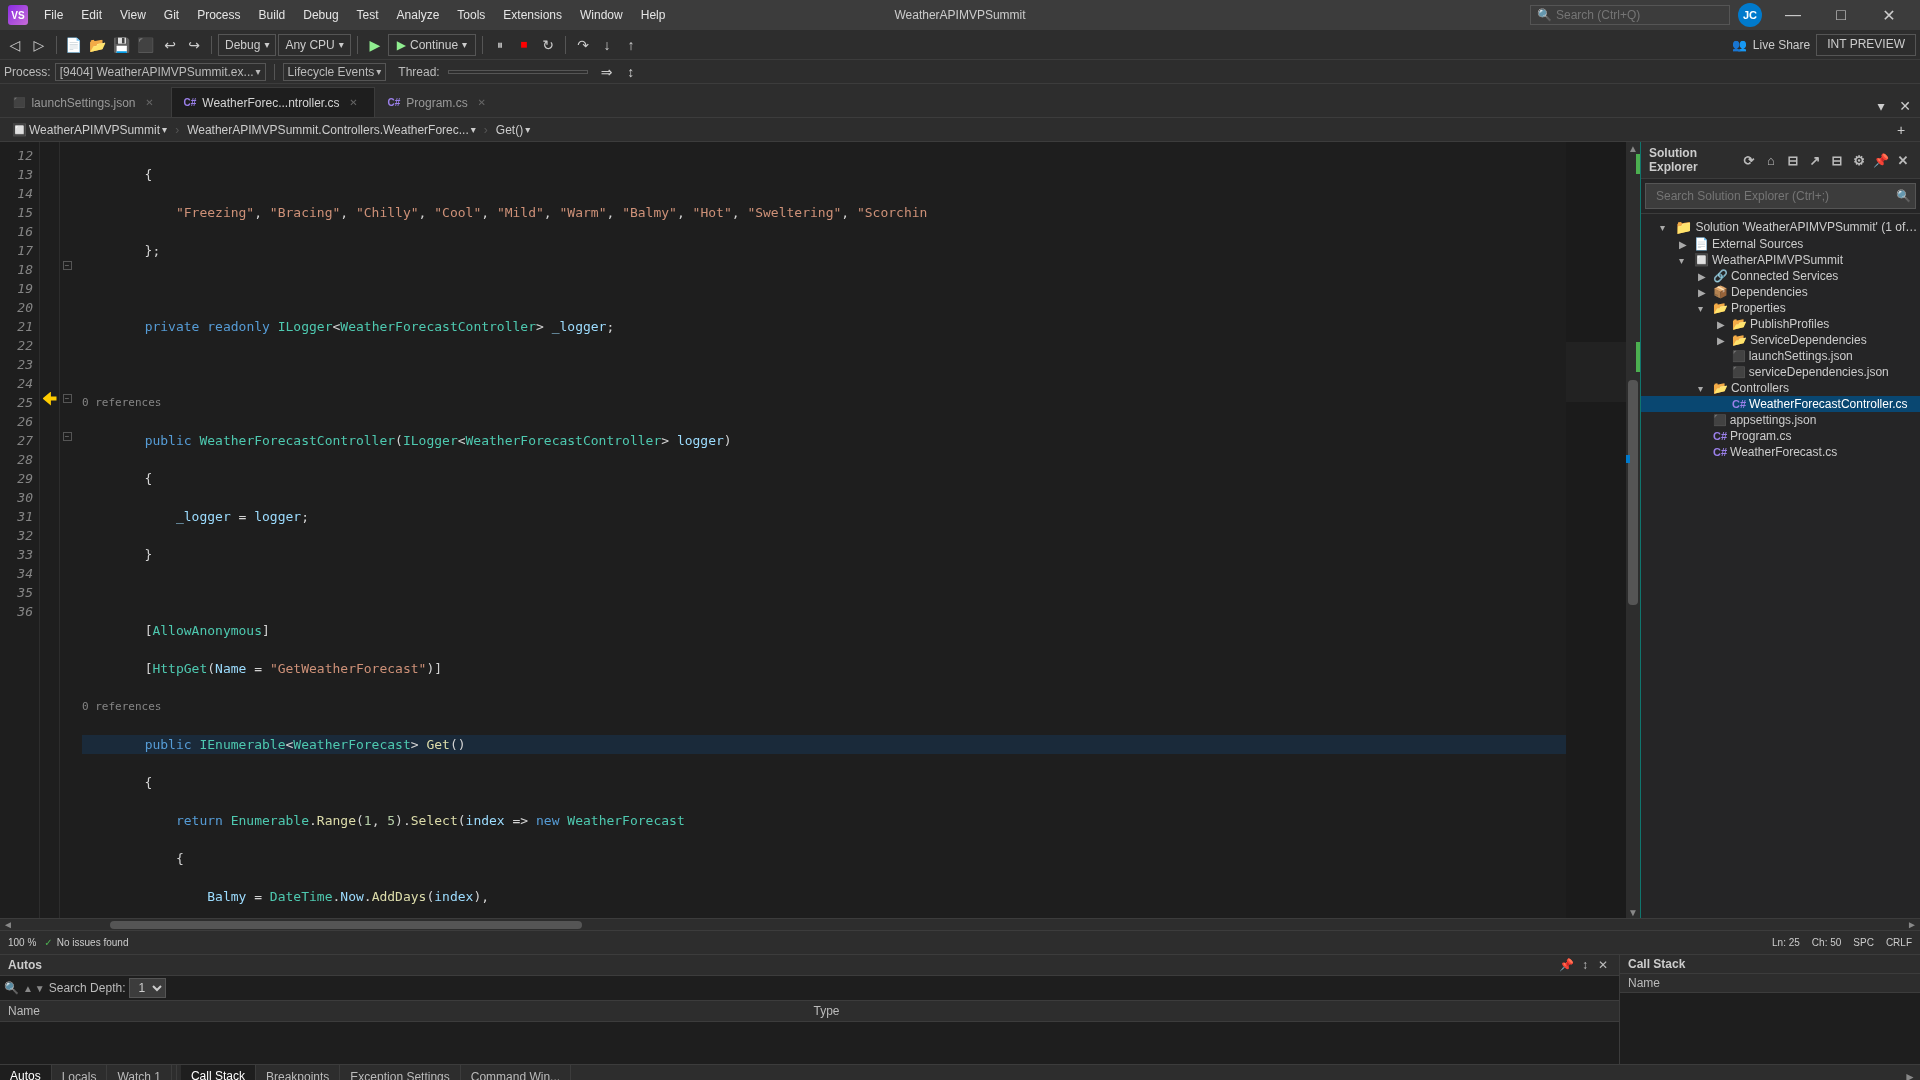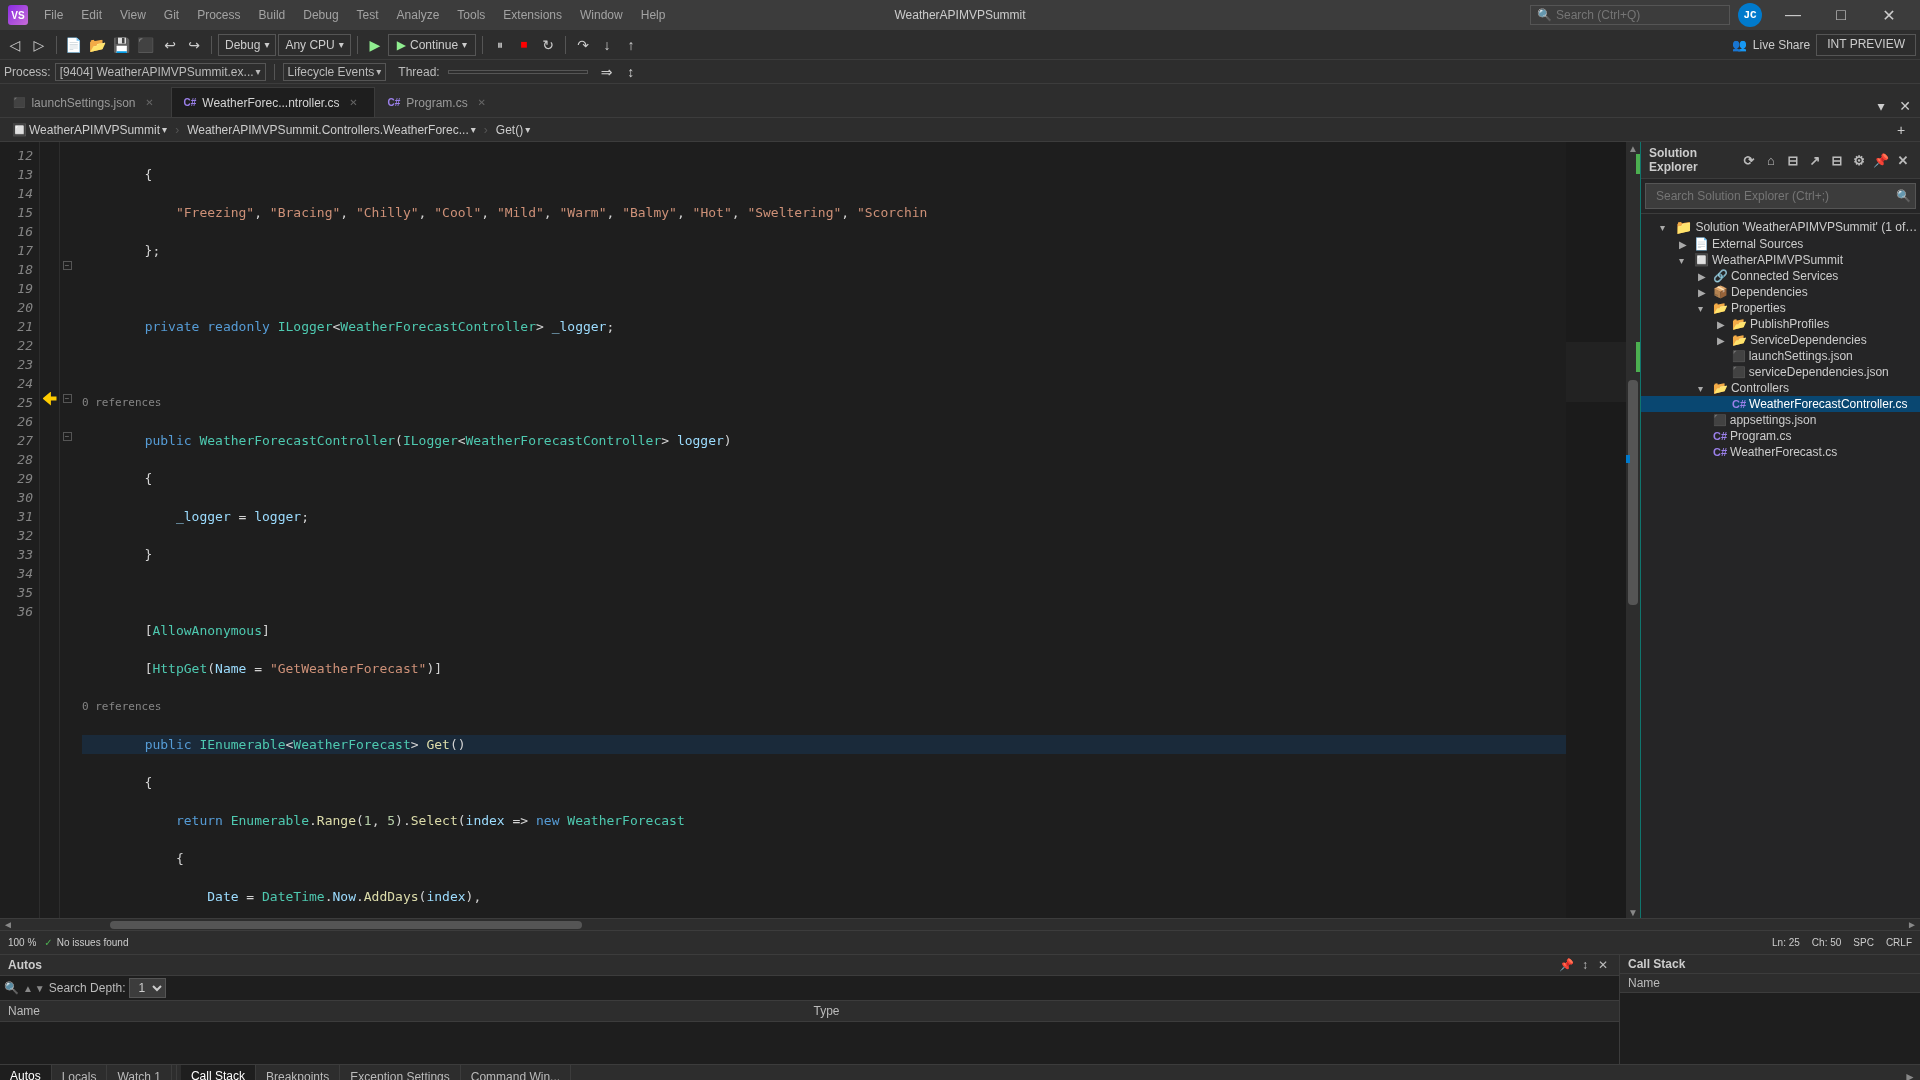--- a/index.html
+++ b/index.html
@@ -10,21 +10,21 @@
       height: 30px;
       background: #3c3c3c;
       display: flex;
       align-items: center;
       padding: 0 8px;
       gap: 4px;
     }
     #title-bar .menu-items { display: flex; gap: 2px; flex: 1; }
     #title-bar .menu-item {
       padding: 4px 8px;
-      color: #a3a3a3;
+      color: #e5e5e5;
       cursor: pointer;
       font-size: 12px;
     }
     #title-bar .title-center {
       position: absolute;
       left: 50%;
       transform: translateX(-50%);
       color: #ccc;
       font-size: 12px;
     }
@@ -452,21 +452,21 @@
     <span class="menu-item">Help</span>
   </div>
 
   <div class="title-center">WeatherAPIMVPSummit</div>
 
   <div class="title-right">
     <div class="search-box">
       <span style="color:#888;">🔍</span>
       <input type="text" placeholder="Search (Ctrl+Q)" style="">
     </div>
-    <div style="width:24px;height:24px;background:#007acc;border-radius:50%;display:flex;align-items:center;justify-content:center;color:white;font-size:11px;font-weight:bold;font-family:Liberation Mono, monospace;">JC</div>
+    <div style="width:24px;height:24px;background:#007acc;border-radius:50%;display:flex;align-items:center;justify-content:center;color:white;font-size:11px;font-weight:bold;">JC</div>
     <div class="window-controls">
       <div class="win-btn">—</div>
       <div class="win-btn">□</div>
       <div class="win-btn close">✕</div>
     </div>
   </div>
 </div>
 
 <div id="toolbar">
   <div class="toolbar-btn">◁</div>
@@ -674,21 +674,21 @@
 <div class="code-line"><span class="plain">            </span><span class="attr">_logger</span><span class="plain"> = </span><span class="attr">logger</span><span class="plain">;</span></div>
 <div class="code-line"><span class="plain">        }</span></div>
 <div class="code-line"><span class="plain"> </span></div>
 <div class="code-line"><span class="plain">        </span><span class="plain">[</span><span class="type">AllowAnonymous</span><span class="plain">]</span></div>
 <div class="code-line"><span class="plain">        </span><span class="plain">[</span><span class="type">HttpGet</span><span class="plain">(</span><span class="attr">Name</span><span class="plain"> = </span><span class="str">"GetWeatherForecast"</span><span class="plain">)]</span></div>
 <div class="code-line"><span class="hint">0 references</span></div>
 <div class="code-line" style="background:#1a2a3a;"><span class="plain">        </span><span class="kw">public</span><span class="plain"> </span><span class="type">IEnumerable</span><span class="plain">&lt;</span><span class="type">WeatherForecast</span><span class="plain">&gt; </span><span class="method">Get</span><span class="plain">()</span></div>
 <div class="code-line"><span class="plain">        {</span></div>
 <div class="code-line"><span class="plain">            </span><span class="kw">return</span><span class="plain"> </span><span class="type">Enumerable</span><span class="plain">.</span><span class="method">Range</span><span class="plain">(</span><span class="num">1</span><span class="plain">, </span><span class="num">5</span><span class="plain">).</span><span class="method">Select</span><span class="plain">(</span><span class="attr">index</span><span class="plain"> =&gt; </span><span class="kw">new</span><span class="plain"> </span><span class="type">WeatherForecast</span></div>
 <div class="code-line"><span class="plain">            {</span></div>
-<div class="code-line"><span class="plain">                </span><span class="attr">Date</span><span class="plain"> = </span><span class="type">DateTime</span><span class="plain">.</span><span class="attr">Now</span><span class="plain">.</span><span class="method">AddDays</span><span class="plain">(</span><span class="attr">index</span><span class="plain">),</span></div>
+<div class="code-line"><span class="plain">                </span><span class="attr">Balmy</span><span class="plain"> = </span><span class="type">DateTime</span><span class="plain">.</span><span class="attr">Now</span><span class="plain">.</span><span class="method">AddDays</span><span class="plain">(</span><span class="attr">index</span><span class="plain">),</span></div>
 
 
 
 
 
 
 
     </div>
 
     <div id="minimap" style="width:60px;background:#1a1a1a;overflow:hidden;opacity:0.7;position:relative;">

